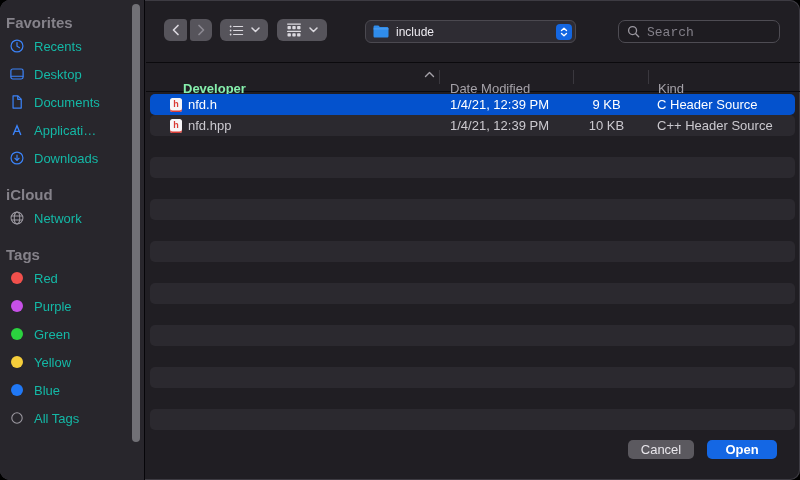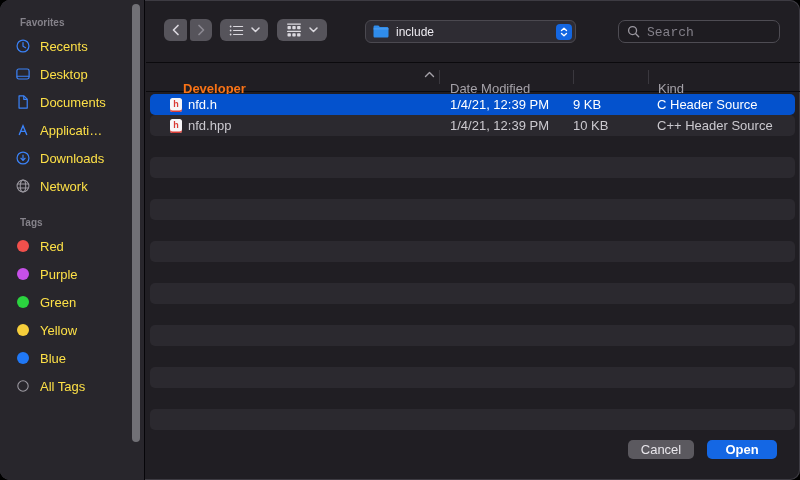--- a/index.html
+++ b/index.html
@@ -1,21 +1,21 @@
 <!DOCTYPE html>
 <html><head>
 <meta charset="utf-8">
 <style>
   html,body{margin:0;padding:0;background:#000;width:800px;height:480px;font-family:"Liberation Sans",sans-serif;-webkit-font-smoothing:antialiased;}
   .window{position:absolute;left:0;top:0;width:800px;height:480px;border-radius:10px;overflow:hidden;background:#201e23;box-shadow:inset 0 0 0 1px #3d3b42;}
   
   .sidebar{position:absolute;left:0;top:0;bottom:0;width:145px;background:#28262c;border-right:1px solid #060509;padding-top:14px;box-sizing:border-box;}
-  .side-title{height:18px;line-height:18px;padding-left:20px;font-size:10px;font-weight:700;color:#85828a;}
+  .side-title{height:18px;line-height:18px;padding-left:6px;font-size:15px;font-weight:700;color:#85828a;}
   .side-title.gap{margin-top:14px;}
-  .side-item{height:28px;display:flex;align-items:center;padding-left:14px;color:#fde047;font-size:13px;}
+  .side-item{height:28px;display:flex;align-items:center;padding-left:8px;color:#14b8a6;font-size:13px;}
   .sicon{width:18px;height:18px;display:flex;align-items:center;justify-content:center;color:#3b82f7;flex:0 0 18px;}
   .sicon.gray{color:#9d9aa2;}
   .sicon.cloudblue{color:#4da5f0;}
   .slabel{margin-left:8px;white-space:nowrap;overflow:hidden;}
   .tag-dot{width:12px;height:12px;border-radius:50%;margin:0 3px;}
   .side-scrollbar{position:absolute;right:4px;top:4px;width:8px;height:438px;border-radius:4px;background:#717076;}
   
   .content{position:absolute;left:146px;top:0;right:0;bottom:0;}
   .toolbar{position:relative;height:62px;border-bottom:1px solid #0b0a0d;}
   .tb-btn{position:absolute;top:19px;height:22px;background:#56545b;border-radius:6px;display:flex;align-items:center;justify-content:center;color:#d9d7dd;}
@@ -26,34 +26,34 @@
   .seg-grid{left:131px;width:50px;}
   .dropdown{position:absolute;left:219px;top:20px;width:211px;height:23px;box-sizing:border-box;background:#2e2c33;border:1px solid #4b4950;border-radius:6px;display:flex;align-items:center;padding-left:7px;color:#eceaf0;font-size:12px;}
   .dropdown .dd-label{margin-left:7px;}
   .stepper{position:absolute;right:3px;top:3px;width:16px;height:16px;border-radius:4px;background:#1467e2;display:flex;flex-direction:column;align-items:center;justify-content:center;color:#fff;}
   .search{position:absolute;left:472px;top:20px;width:162px;height:23px;box-sizing:border-box;background:#1e1c21;border:1px solid #4e4c53;border-radius:7px;}
   .search svg{position:absolute;left:8px;top:4px;color:#9b98a0;}
   .search input{position:absolute;left:26px;top:1px;width:128px;height:19px;background:transparent;border:none;outline:none;color:#e4e2e8;font-size:13px;font-family:Liberation Mono, monospace;}
   .search input::placeholder{color:#84818a;}
   
   .col-head{position:relative;height:28px;border-bottom:1px solid #0b0a0d;display:grid;grid-template-columns:293px 134px 75px 1fr;align-items:center;font-size:13px;color:#a5a2a9;}
-  .ch-name{padding-left:37px;font-weight:700;color:#f97316;position:relative;}
+  .ch-name{padding-left:37px;font-weight:700;color:#86efac;position:relative;}
   .sort-caret{position:absolute;left:278px;top:8px;color:#a5a2a9;}
   .ch-date{padding-left:11px;}
   .ch-size{padding-left:5px;margin-top:36px;}
   .ch-kind{padding-left:10px;}
   .vsep{position:absolute;top:7px;width:1px;height:14px;background:#3a383e;}
   
   .list{position:absolute;left:0;right:0;top:91px;padding-top:3px;}
   .row{height:21px;margin:0 5px 0 4px;border-radius:5px;display:grid;grid-template-columns:289px 134px 75px 1fr;align-items:center;font-size:13px;color:#cbc9cf;}
   .row.stripe{background:#2b292f;}
   .row.selected{background:#0452cd;color:#fff;}
   .cell-name{padding-left:20px;display:flex;align-items:center;gap:6px;overflow:hidden;}
   .cell-date{padding-left:11px;}
-  .cell-size{text-align:left;padding-right:8px;}
+  .cell-size{text-align:center;padding-right:8px;}
   .cell-kind{padding-left:9px;}
   .file-icon{width:12px;height:14px;background:#f7f6f8;border-radius:2.5px;display:flex;align-items:center;justify-content:center;flex:0 0 12px;box-shadow:inset 0 -1.5px 0 #d93a34;}
   .file-letter{color:#d93a34;font-size:9px;font-weight:700;line-height:1;}
   
   .btn{position:absolute;top:440px;height:19px;border-radius:5px;display:flex;align-items:center;justify-content:center;font-size:13px;}
   .btn-cancel{left:482px;width:66px;background:#5b595f;color:#e8e6eb;}
   .btn-open{left:561px;width:70px;background:#1467e4;color:#fff;font-weight:600;}
   svg{display:block;}
 </style>
 </head>
@@ -109,20 +109,21 @@
       <span class="sicon">
         <svg width="16" height="16" viewBox="0 0 17 17" fill="none" stroke="currentColor" stroke-width="1.3" stroke-linecap="round" stroke-linejoin="round">
             <circle cx="8.5" cy="8.5" r="6.3"></circle>
             <path d="M8.5 5.3v5.4"></path>
             <path d="M6.3 8.8l2.2 2.2 2.2-2.2"></path>
           </svg>
       </span>
       <span class="slabel">Downloads</span>
     </div>
 
+    <div class="side-title gap">iCloud</div>
 
 
 
     <div class="side-item">
       <span class="sicon gray">
         <svg width="16" height="16" viewBox="0 0 17 17" fill="none" stroke="currentColor" stroke-width="1.1">
             <circle cx="8.5" cy="8.5" r="6.3"></circle>
             <ellipse cx="8.5" cy="8.5" rx="2.9" ry="6.3"></ellipse>
             <path d="M2.6 6.4h11.8M2.6 10.6h11.8"></path>
           </svg>

